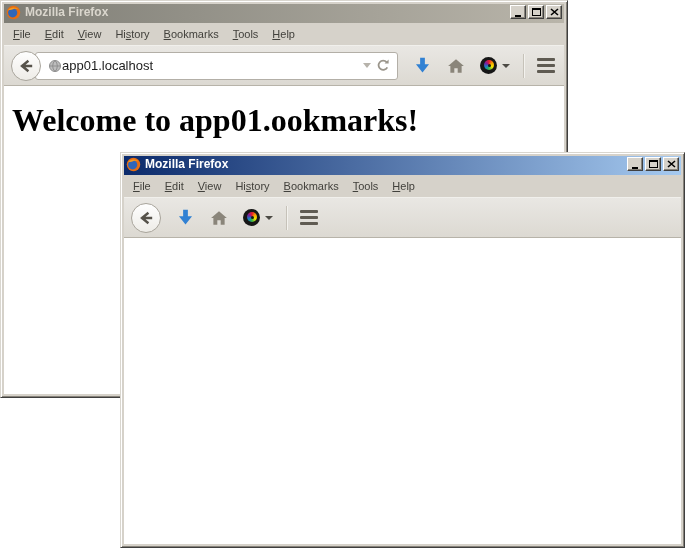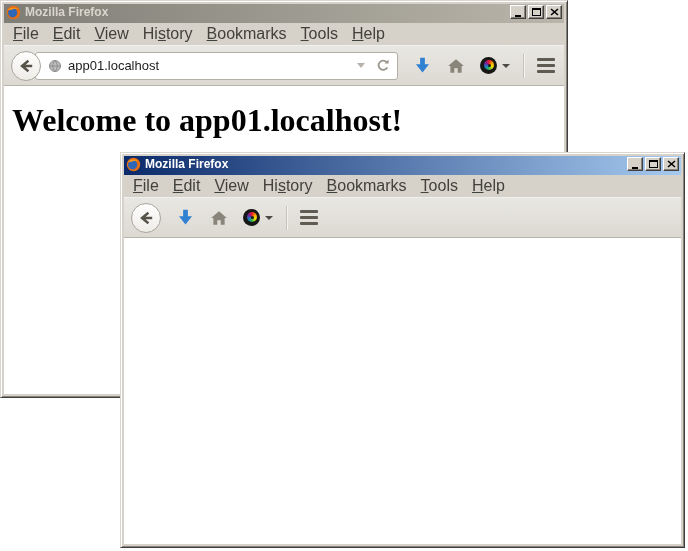--- a/index.html
+++ b/index.html
@@ -65,21 +65,21 @@
   .g-max { width: 9px; height: 8px; border: 1px solid #000; border-top-width: 2px; }
 
   
   .menubar {
     height: 22px;
     flex: none;
     display: flex;
     align-items: center;
     padding-left: 2px;
     background: var(--chrome-gray, #d6d2ca);
-    font-size: 16px;
+    font-size: 11px;
     color: #42413c;
   }
   .menu-item { padding: 3px 7px; white-space: nowrap; }
   .mn { text-decoration: underline; }
 
   
   .toolbar {
     height: 41px;
     flex: none;
     display: flex;
@@ -101,21 +101,21 @@
   .urlbar {
     flex: 1;
     min-width: 0;
     height: 28px;
     background: #ffffff;
     border: 1px solid #b3afa7;
     border-radius: 3px;
     margin-left: -6px;
     display: flex;
     align-items: center;
-    gap: 6px;
+    gap: 0;
     padding: 0 6px 0 12px;
   }
   .globe { width: 14px; height: 14px; flex: none; display: flex; }
   .url-text {
     flex: 1;
     font-size: 13px;
     color: #1c1c1c;
     white-space: nowrap;
     overflow: hidden;
   }
@@ -272,21 +272,21 @@
     </span>
     <span class="sep"></span>
     <span class="burger">
         <i></i>
         <i></i>
         <i></i>
       </span>
   </div>
 
   <div class="content">
-    <h1>Welcome to app01.localhost!</h1>
+    <h1>Welcome to app01.ookmarks!</h1>
     <span class="grip"></span>
   </div>
 </div>
 
 <div class="window win2">
 
   <div class="titlebar active">
     <span class="fx-icon">
       <svg viewBox="0 0 16 16" width="15" height="15">
         <circle cx="8" cy="8" r="7.2" fill="#e56d12"></circle>

